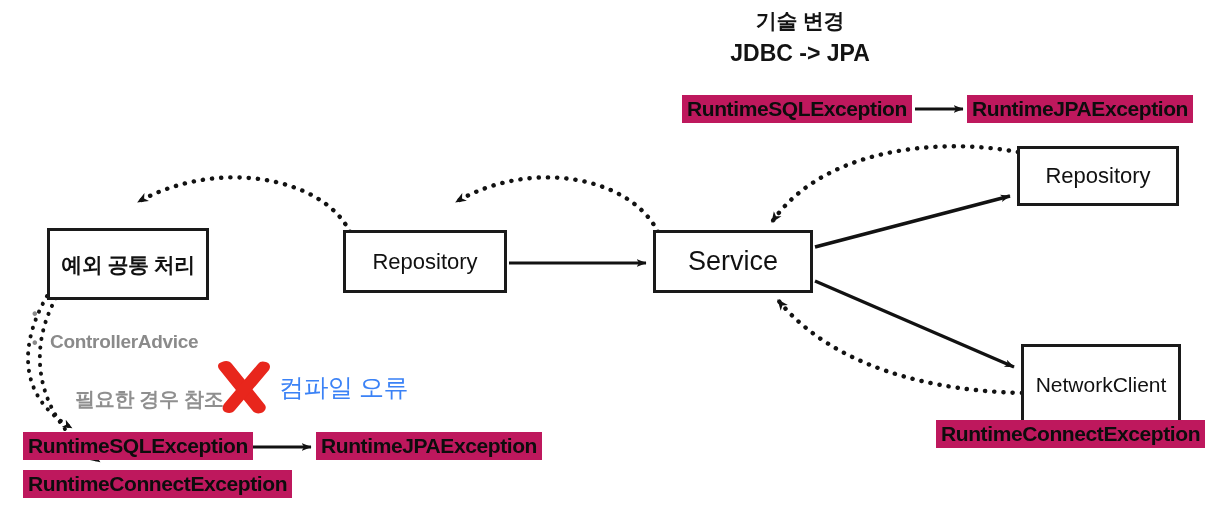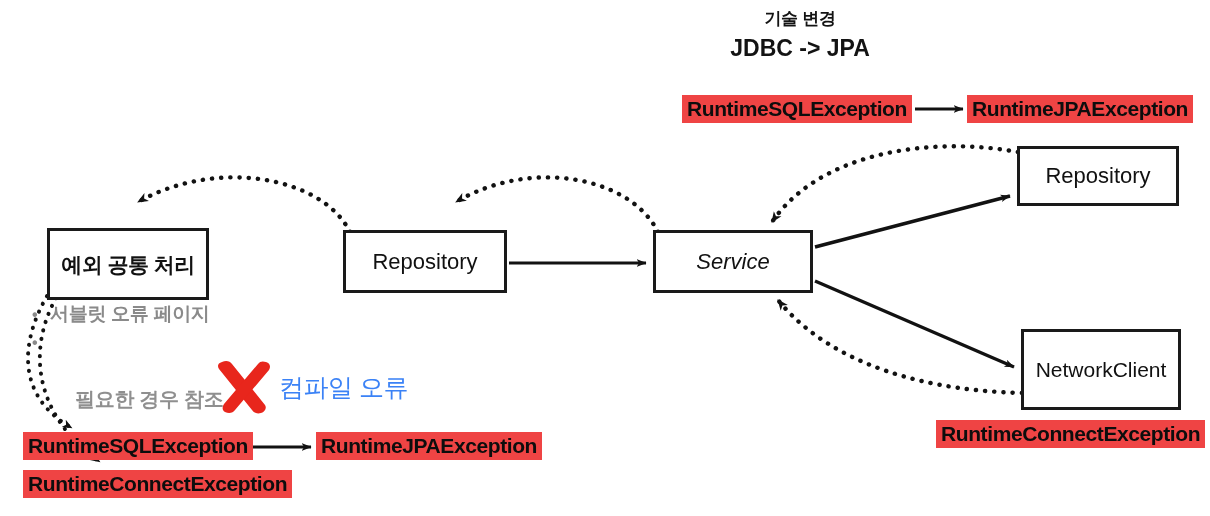--- a/index.html
+++ b/index.html
@@ -36,45 +36,45 @@
     font-weight: 500;
   }
   .node span {
     display: block;
     line-height: 1;
   }
   #node-exception-handler { left: 47px;   top: 228px; width: 162px; height: 72px; }
   #node-controller        { left: 343px;  top: 230px; width: 164px; height: 63px; }
   #node-service           { left: 653px;  top: 230px; width: 160px; height: 63px; }
   #node-repository        { left: 1017px; top: 146px; width: 162px; height: 60px; }
-  #node-networkclient     { left: 1021px; top: 329px; width: 160px; height: 81px; align-items: center; }
+  #node-networkclient     { left: 1021px; top: 344px; width: 160px; height: 81px; align-items: center; }
 
   #node-exception-handler span { font-size: 21px; font-weight: 700; letter-spacing: -0.5px; }
   #node-controller span        { font-size: 22px; }
-  #node-service span           { font-size: 22px; font-style: italic; }
+  #node-service span           { font-size: 27px; }
   #node-repository span        { font-size: 22px; }
   #node-networkclient span     { font-size: 21px; }
 
   
   .heading {
     position: absolute;
     text-align: center;
     color: #131313;
     font-weight: 700;
     line-height: 1.28;
     white-space: nowrap;
   }
   #heading-block { left: 800px; top: 8px; transform: translateX(-50%); }
-  #heading-line1 { font-size: 17px; letter-spacing: -0.3px; }
+  #heading-line1 { font-size: 21px; letter-spacing: -0.3px; }
   #heading-line2 { font-size: 23px; letter-spacing: 0px; margin-top: 4px; text-align: center; }
 
   
   .exc {
     position: absolute;
-    background: #ef4444;
+    background: #be185d;
     color: #0d0d0d;
     font-weight: 700;
     font-size: 21px;
     line-height: 28px;
     height: 28px;
     padding: 0 5px;
     box-sizing: border-box;
     white-space: nowrap;
     letter-spacing: -0.4px;
   }
@@ -211,24 +211,24 @@
   <div class="exc" id="exc-top-sql">RuntimeSQLException</div>
   <div class="exc" id="exc-top-jpa">RuntimeJPAException</div>
   <div class="exc" id="exc-connect-r">RuntimeConnectException</div>
   <div class="exc" id="exc-bot-sql">RuntimeSQLException</div>
   <div class="exc" id="exc-bot-jpa">RuntimeJPAException</div>
   <div class="exc" id="exc-bot-conn">RuntimeConnectException</div>
 
   <ul id="bullet-list">
     <li>
       <span class="bullet-dot">•</span>
-      <span>서블릿 오류 페이지</span>
     </li>
     <li>
       <span class="bullet-dot">•</span>
+      <span>ControllerAdvice</span>
     </li>
   </ul>
 
   <div id="caption-reference">필요한 경우 참조</div>
 
   <div id="compile-error-group">
     <svg id="x-mark-icon" viewBox="0 0 62 58">
       <path d="M9,4 C13,2 17,3 19,6 L52,47 C54,50 52,54 48,55 C44,56 41,55 39,52 L6,11 C4,8 5,5 9,4 Z" fill="#e8261c"></path>
       <path d="M53,4 C57,5 58,9 56,12 L22,52 C20,55 16,56 12,54 C9,52 9,49 11,46 L45,6 C47,3 50,3 53,4 Z" fill="#e8261c"></path>
     </svg>

